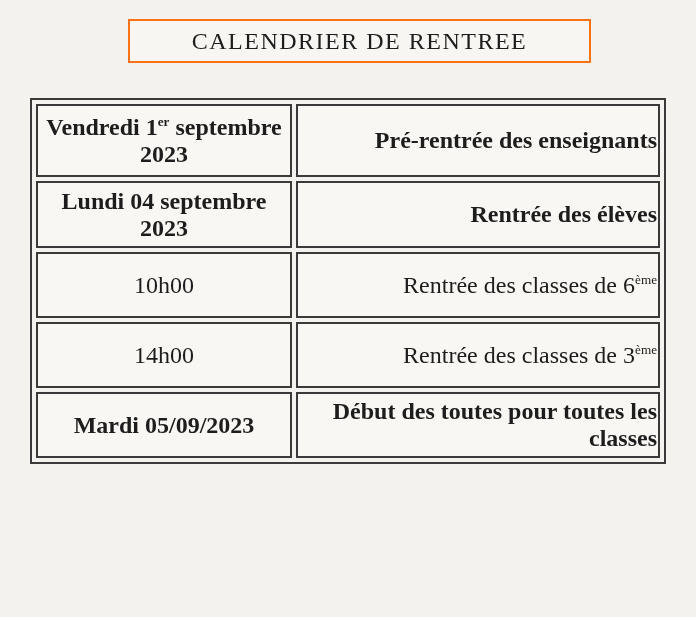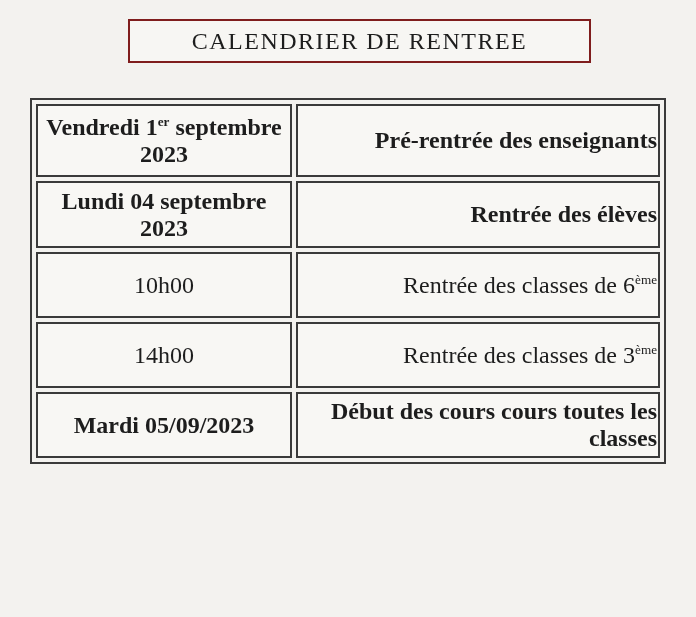--- a/index.html
+++ b/index.html
@@ -17,21 +17,21 @@
   }
 
   
   .title-box {
     position: absolute;
     left: 128px;
     top: 19px;
     width: 463px;
     height: 44px;
     box-sizing: border-box;
-    border: 2px solid #7f1d1d;
+    border: 2px solid #f97316;
     background: #f7f6f3;
     display: flex;
     align-items: center;
     justify-content: center;
   }
   .title-text {
     font-size: 24px;
     letter-spacing: 1.5px;
     white-space: nowrap;
   }
@@ -100,16 +100,16 @@
     <tr>
       <td class="date-cell"><span>10h00</span><span></span></td>
       <td class="event-cell"><span>Rentrée des classes de 6</span><span class="sup">ème</span></td>
     </tr>
     <tr>
       <td class="date-cell"><span>14h00</span><span></span></td>
       <td class="event-cell"><span>Rentrée des classes de 3</span><span class="sup">ème</span></td>
     </tr>
     <tr class="bold-row">
       <td class="date-cell"><span>Mardi 05/09/2023</span><span></span></td>
-      <td class="event-cell"><span>Début des cours cours toutes les classes</span></td>
+      <td class="event-cell"><span>Début des toutes pour toutes les classes</span></td>
     </tr>
   </tbody>
 </table>
 
 </body></html>

